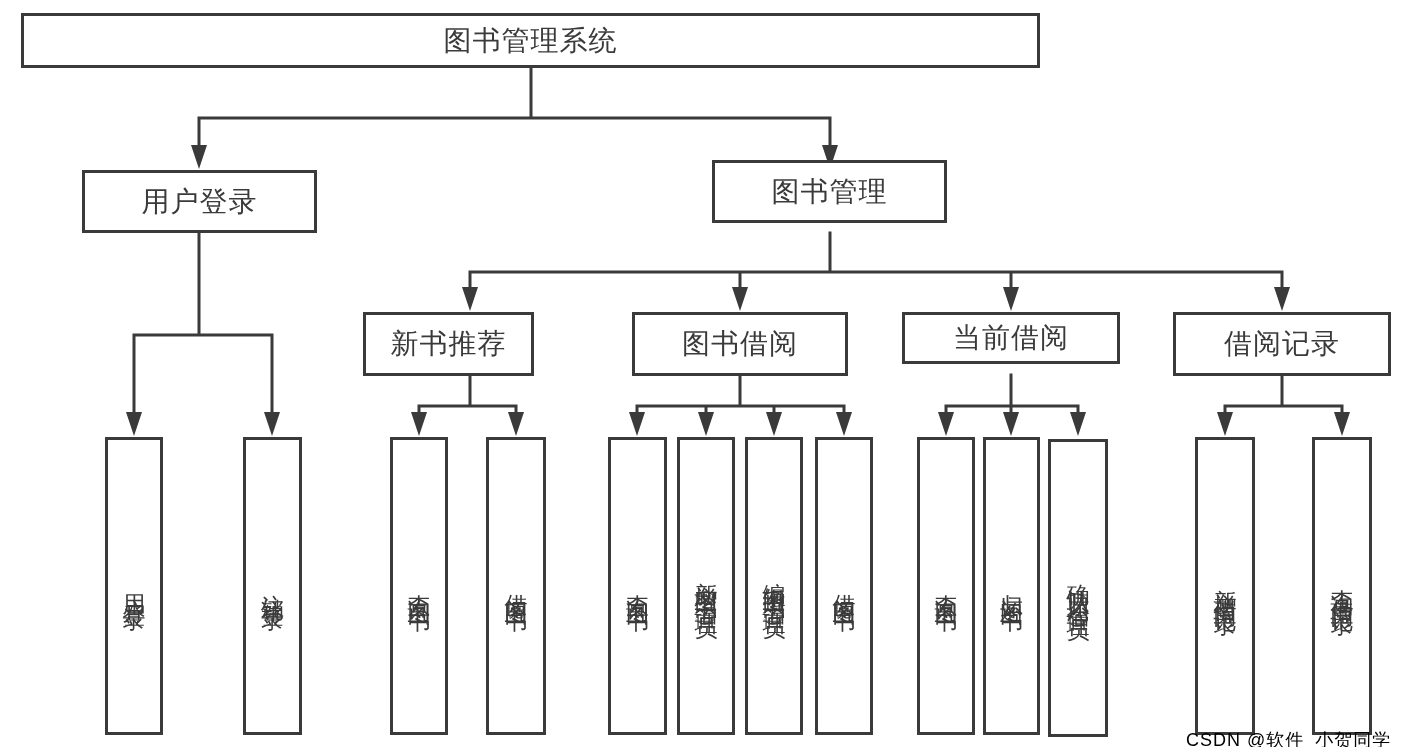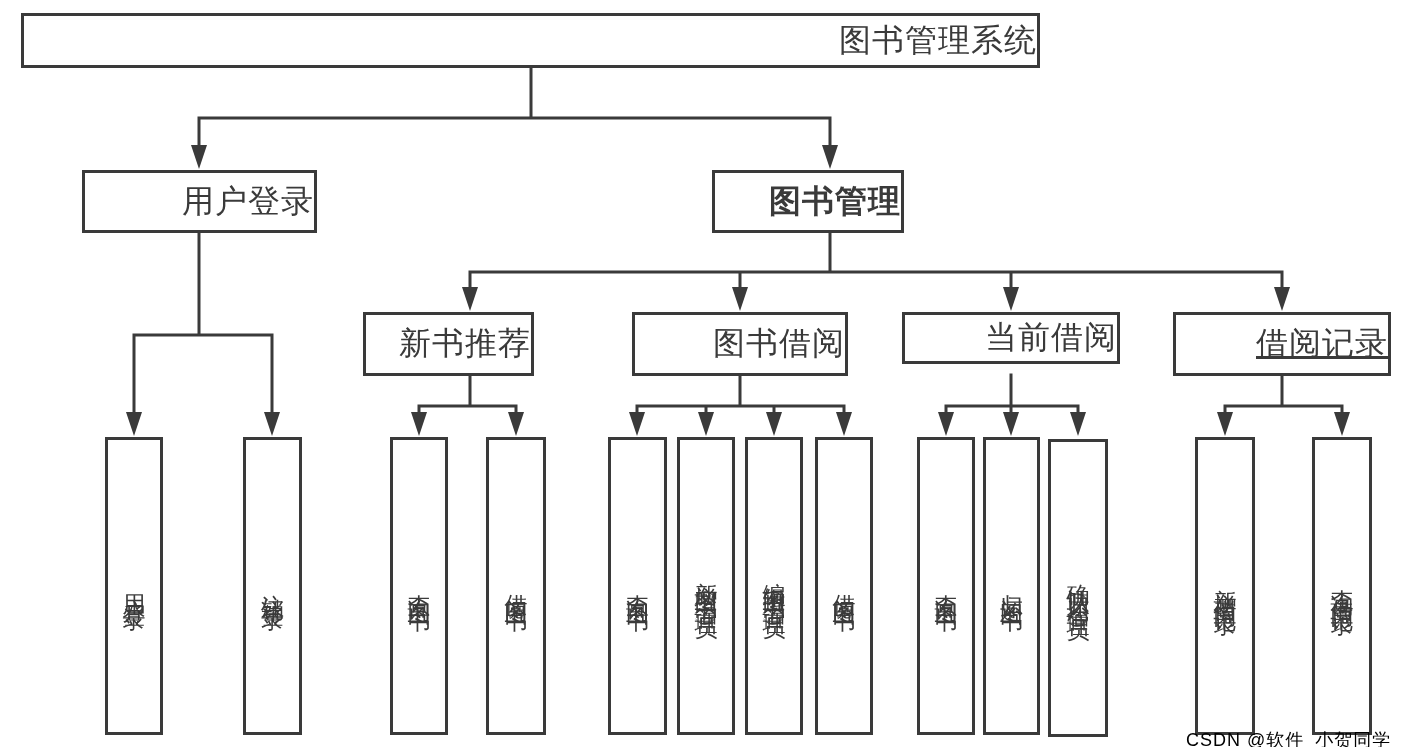--- a/index.html
+++ b/index.html
@@ -28,21 +28,21 @@
     position: absolute;
     box-sizing: border-box;
     border: 3px solid #3a3a3a;
     background: #ffffff;
     display: flex;
     align-items: center;
     justify-content: center;
     color: #3a3a3a;
     z-index: 2;
   }
-  .node.h { font-size: 32px; letter-spacing: 1px; justify-content: flex-end; }
+  .node.h { font-size: 28px; letter-spacing: 1px; }
   .node.v span {
     writing-mode: vertical-rl;
     text-orientation: mixed;
     font-size: 23px;
     letter-spacing: 5px;
     line-height: 1;
     white-space: nowrap;
   }
   .watermark {
     position: absolute;
@@ -103,34 +103,34 @@
     </g>
   </svg>
 
   <div class="node h" style="left:21px; top:13px; width:1019px; height:55px;">
     <span>图书管理系统</span>
   </div>
 
   <div class="node h" style="left:82px; top:170px; width:235px; height:63px;">
     <span>用户登录</span>
   </div>
-  <div class="node h" style="left:712px; top:170px; width:192px; height:63px;font-weight:bold;">
+  <div class="node h" style="left:712px; top:160px; width:235px; height:63px;">
     <span>图书管理</span>
   </div>
 
   <div class="node h" style="left:363px; top:312px; width:171px; height:64px;">
     <span>新书推荐</span>
   </div>
   <div class="node h" style="left:632px; top:312px; width:216px; height:64px;">
     <span>图书借阅</span>
   </div>
   <div class="node h" style="left:902px; top:312px; width:218px; height:52px;">
     <span>当前借阅</span>
   </div>
-  <div class="node h" style="left:1173px; top:312px; width:218px; height:64px;text-decoration:underline;">
+  <div class="node h" style="left:1173px; top:312px; width:218px; height:64px;">
     <span>借阅记录</span>
   </div>
 
   <div class="node v" style="left:105px; top:437px; width:58px; height:298px;">
     <span>用户登录</span>
   </div>
   <div class="node v" style="left:243px; top:437px; width:59px; height:298px;">
     <span>注销登录</span>
   </div>
 

